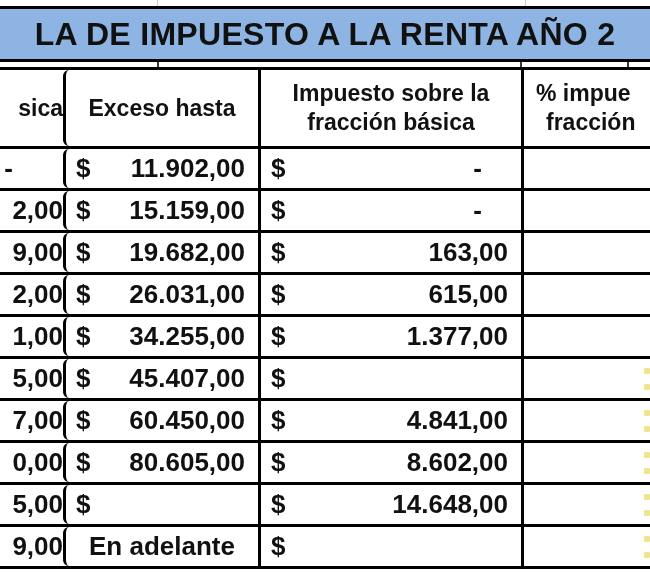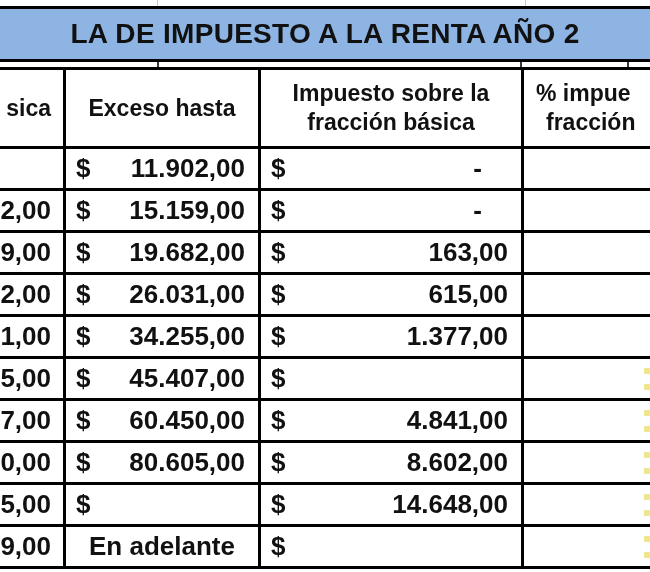--- a/index.html
+++ b/index.html
@@ -11,35 +11,35 @@
   .topstrip{position:absolute;top:0;left:0;width:650px;height:6px;background:#ffffff;}
   .grid-tick{position:absolute;top:0;width:1px;height:6px;background:#c9c9c9;}
   .tick-a{left:157px;}
   .tick-b{left:525px;}
   
   .title-bar{
     position:absolute;top:6px;left:0;width:650px;height:56px;box-sizing:border-box;
     background:#8DB4E2;border-top:3px solid #000;border-bottom:3px solid #000;
     display:flex;align-items:center;justify-content:center;
   }
-  .title-text{font-size:28px;white-space:nowrap;letter-spacing:0.3px;}
+  .title-text{font-size:32px;white-space:nowrap;letter-spacing:0.3px;}
   
   .gap{position:absolute;top:62px;left:0;width:650px;height:5px;background:#ffffff;}
   .stub{position:absolute;top:0;width:2px;height:5px;background:#3a3a3a;}
   .stub-a{left:157px;}
   .stub-b{left:520px;}
   .stub-c{left:627px;}
   
   .table{position:absolute;top:67px;left:0;width:650px;border-top:3px solid #000;box-sizing:border-box;background:#fff;}
   .row{display:flex;border-bottom:3px solid #000;box-sizing:border-box;}
   .header-row{height:79px;font-size:23px;}
   .data-row{height:42px;font-size:26px;}
   .cell{box-sizing:border-box;display:flex;align-items:center;overflow:hidden;}
-  .c1{width:63px;justify-content:flex-end;padding-right:12px;}
-  .c2{width:195px;border-left:3px solid #000;}
+  .c1{width:63px;justify-content:flex-end;}
+  .c2{width:195px;border-left:3px solid #000;border-radius:6px;}
   .c3{width:263px;border-left:3px solid #000;}
   .c4{flex:1;border-left:3px solid #000;position:relative;}
   .money{justify-content:space-between;padding:0 13px 0 10px;}
   .c2.centered{justify-content:center;padding:4px;}
   .header-row .c2{justify-content:center;padding:0;}
   .stack{flex-direction:column;justify-content:center;align-items:center;line-height:1.25;}
   .hdr4{flex-direction:column;align-items:flex-start;justify-content:center;line-height:1.25;padding-left:12px;}
   .hdr4 .l2{padding-left:10px;}
   .line{display:block;white-space:nowrap;}
   .val.dash{padding-right:26px;}

